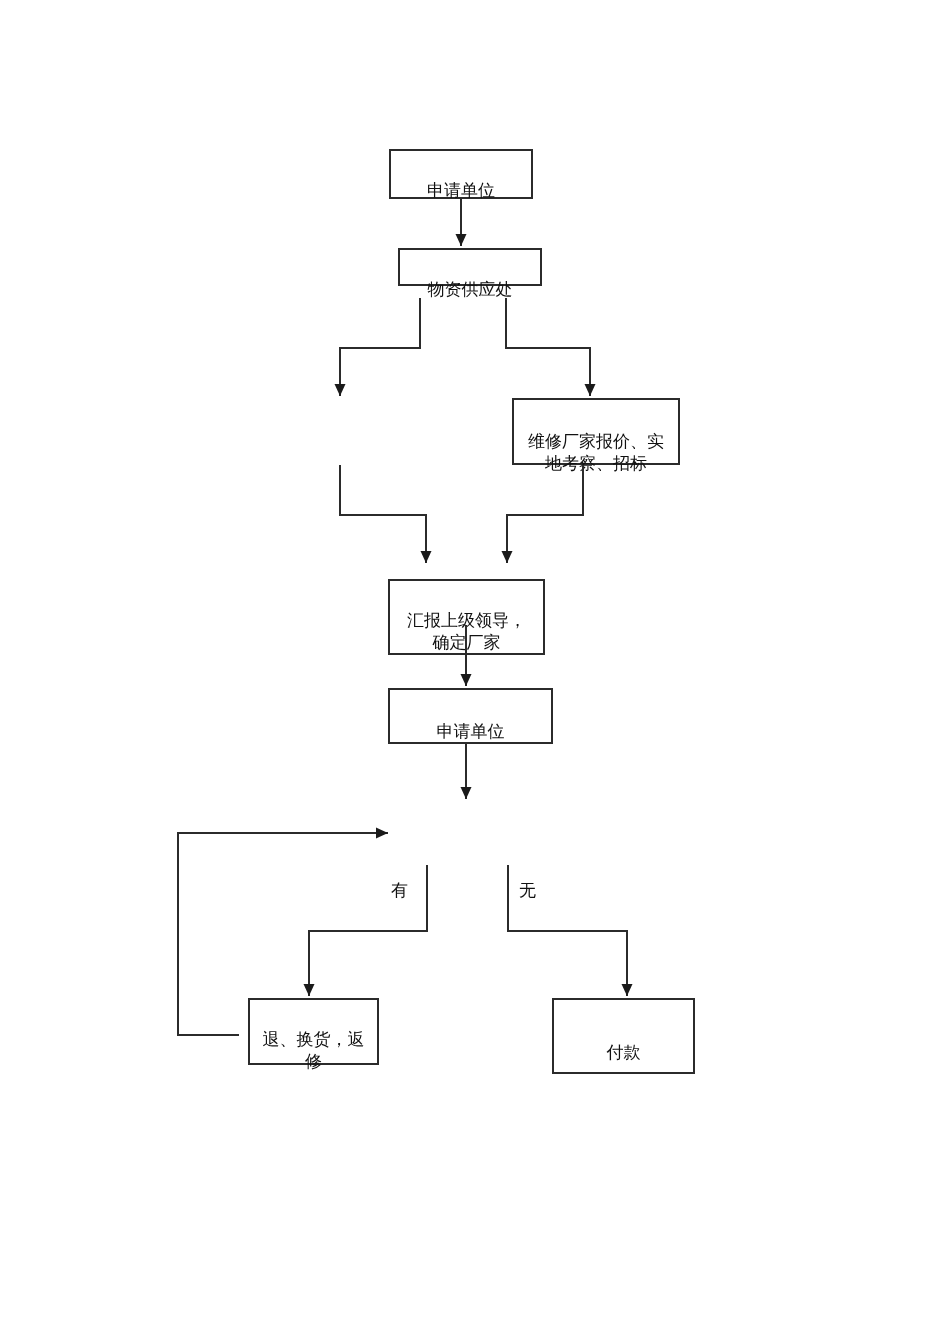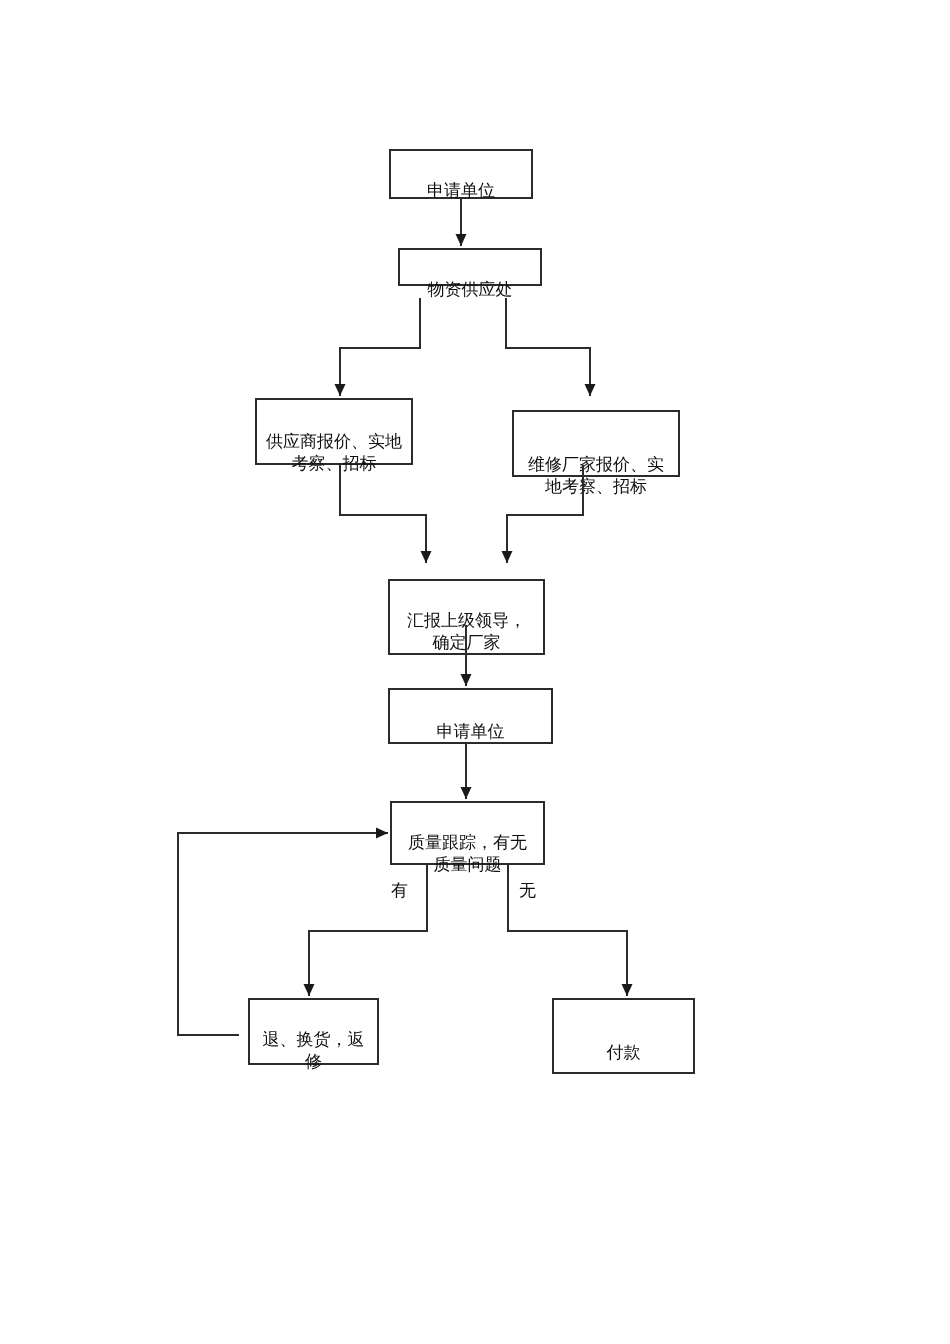--- a/index.html
+++ b/index.html
@@ -66,43 +66,35 @@
   </svg>
 
   <div class="node" style="left:389px; top:149px; width:144px; height:50px;">
     <span>申请单位</span>
   </div>
 
   <div class="node" style="left:398px; top:248px; width:144px; height:38px;">
     <span>物资供应处</span>
   </div>
 
-  <div class="node" style="left:255px; top:398px; width:158px; height:67px; padding-top:9px;">
-    <span>供应商报价、实地
-考察、招标</span>
-  </div>
 
-  <div class="node" style="left:512px; top:410px; width:168px; height:67px; padding-top:20px;">
+  <div class="node" style="left:512px; top:398px; width:168px; height:67px; padding-top:9px;">
     <span>维修厂家报价、实
 地考察、招标</span>
   </div>
 
   <div class="node" style="left:388px; top:579px; width:157px; height:76px;">
     <span>汇报上级领导，
 确定厂家</span>
   </div>
 
   <div class="node" style="left:388px; top:688px; width:165px; height:56px; padding-top:9px;">
     <span>申请单位</span>
   </div>
 
-  <div class="node" style="left:390px; top:801px; width:155px; height:64px;">
-    <span>质量跟踪，有无
-质量问题</span>
-  </div>
 
   <div class="node" style="left:239px; top:998px; width:131px; height:67px;margin-left:9px;">
     <span>退、换货，返
 修</span>
   </div>
 
   <div class="node" style="left:552px; top:998px; width:143px; height:76px; padding-top:20px;">
     <span>付款</span>
   </div>
 

